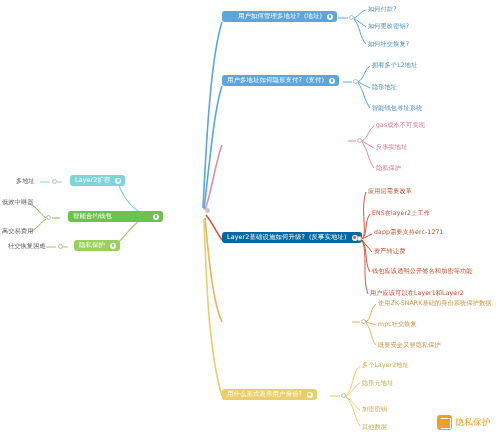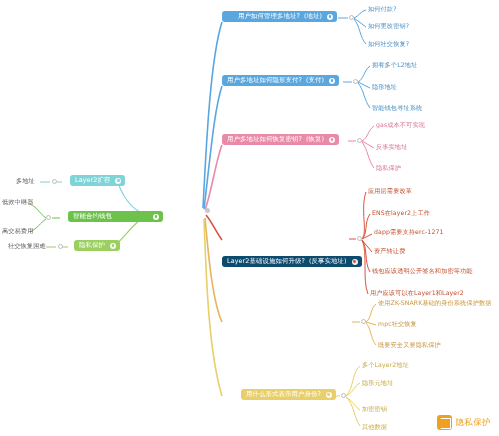--- a/index.html
+++ b/index.html
@@ -83,21 +83,21 @@
     position: absolute;
     width: 5px; height: 5px;
     border-radius: 50%;
     background: #ffffff;
     border: 1.1px solid #bdbdbd;
   }
   
   .c-blue   { background: #5aa7e0; padding-left: 16px; }
   .c-blue2  { background: #5aa7e0; }
   .c-pink   { background: #e98aa8; }
-  .c-red    { background: #0c4a6e; margin-top: 24px; }
+  .c-red    { background: #0369a1; }
   .c-orange { background: #e8b45c; }
   .c-yellow { background: #e8cf6a; }
   .c-cyan   { background: #7fd4d8; }
   .c-green  { background: #6cc24a; gap: 36px; }
   .c-ltgreen{ background: #9bcf5f; }
 
   .t-blue   { color: #4a8fc4; }
   .t-pink   { color: #d4758f; }
   .t-red    { color: #c4502f; }
   .t-orange { color: #c9953f; }
@@ -249,25 +249,20 @@
   <div class="node c-blue2" style="left:222px; top:75px;">
     <span class="lbl">用户多地址如何隐形支付?</span>
     <span class="tag">(支付)</span>
     <span class="collapse cl-blue"></span>
   </div>
   <div class="junction" style="left:353px; top:79px;"></div>
   <div class="leaf t-blue" style="left:372px; top:62px;">拥有多个L2地址</div>
   <div class="leaf t-blue" style="left:372px; top:84px;">隐形地址</div>
   <div class="leaf t-blue" style="left:372px; top:105px;">智能钱包寻址系统</div>
 
-  <div class="node c-pink" style="left:222px; top:134px;">
-    <span class="lbl">用户多地址如何恢复密钥?</span>
-    <span class="tag">(恢复)</span>
-    <span class="collapse cl-pink"></span>
-  </div>
   <div class="junction" style="left:357px; top:138px;"></div>
   <div class="leaf t-pink" style="left:376px; top:122px;">gas成本不可实现</div>
   <div class="leaf t-pink" style="left:376px; top:144px;">反事实地址</div>
   <div class="leaf t-pink" style="left:376px; top:165px;">隐私保护</div>
 
   <div class="node c-red" style="left:222px; top:232px;">
     <span class="lbl">Layer2基础设施如何升级?</span>
     <span class="tag">(反事实地址)</span>
     <span class="collapse cl-red"></span>
   </div>
@@ -277,21 +272,21 @@
   <div class="leaf t-red" style="left:374px; top:229px;">dapp需要支持erc-1271</div>
   <div class="leaf t-red" style="left:374px; top:248px;">资产转让费</div>
   <div class="leaf t-red" style="left:372px; top:268px;">钱包应该透明公开签名和加密等功能</div>
   <div class="leaf t-red" style="left:370px; top:290px;">用户应该可以在Layer1和Layer2</div>
 
   <div class="junction" style="left:361px; top:319px;"></div>
   <div class="leaf t-orange" style="left:378px; top:300px;">使用ZK-SNARK基础的身份系统保护数据</div>
   <div class="leaf t-orange" style="left:378px; top:321px;">mpc社交恢复</div>
   <div class="leaf t-orange" style="left:378px; top:342px;">既要安全又要隐私保护</div>
 
-  <div class="node c-yellow" style="left:222px; top:389px;margin-left:19px;">
+  <div class="node c-yellow" style="left:222px; top:389px;">
     <span class="lbl">用什么形式表示用户身份?</span>
     <span class="collapse cl-yellow"></span>
   </div>
   <div class="junction" style="left:341px; top:393px;"></div>
   <div class="leaf t-yellow" style="left:362px; top:362px;">多个Layer2地址</div>
   <div class="leaf t-yellow" style="left:362px; top:380px;">隐形元地址</div>
   <div class="leaf t-yellow" style="left:362px; top:406px;">加密密钥</div>
   <div class="leaf t-yellow" style="left:362px; top:424px;">其他数据</div>
 
   <div class="watermark">

